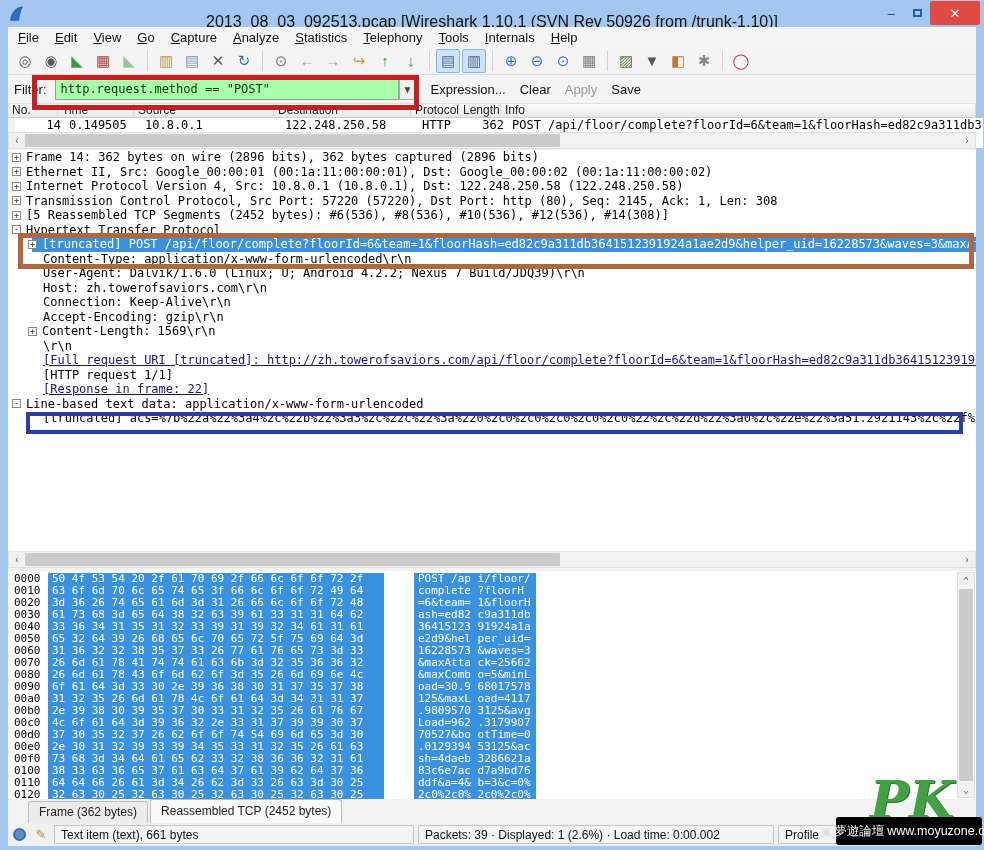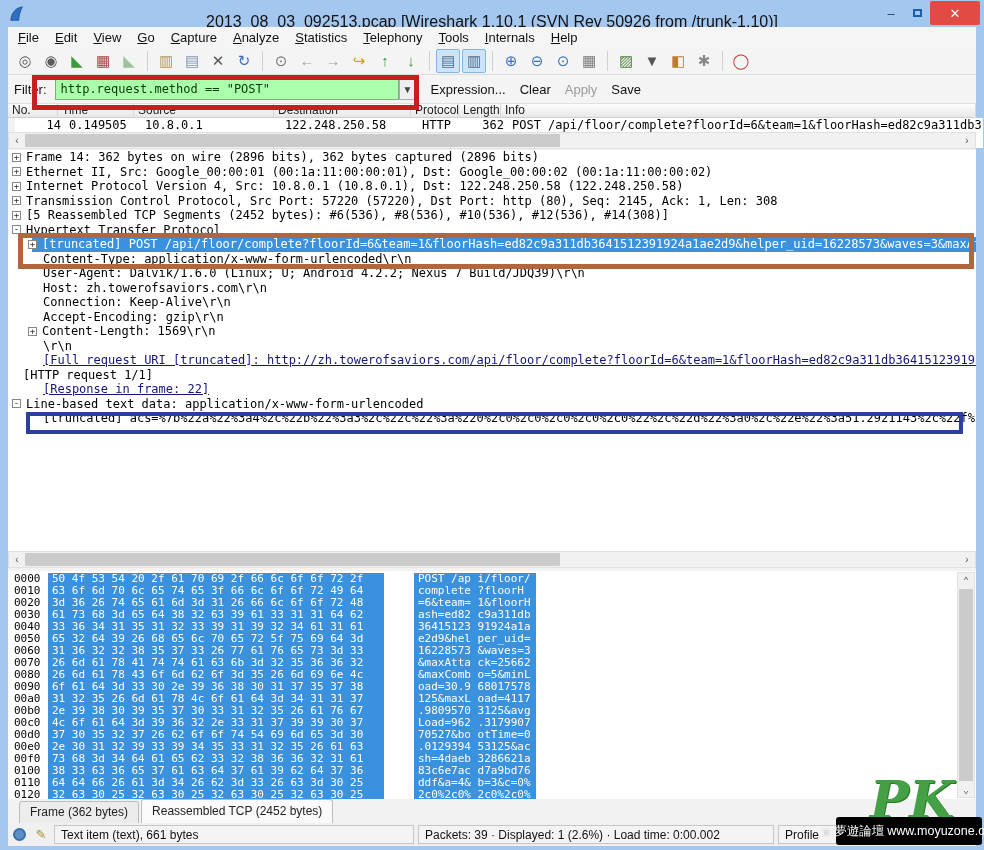--- a/index.html
+++ b/index.html
@@ -79,21 +79,21 @@
   
   .hexpane{left:8px;top:571px;width:968px;height:228px;background:#fff;overflow:hidden;font-family:"DejaVu Sans Mono",monospace;font-size:11px;}
   .hexrows{position:absolute;left:0;top:2px;right:20px;}
   .hrow{height:12px;line-height:12px;white-space:nowrap;display:flex;}
   .hoff{width:40px;padding-left:6px;color:#000;flex:none;}
   .hbytes{width:336px;background:var(--sel);color:#fff;padding-left:4px;flex:none;}
   .hascii{margin-left:30px;width:122px;background:var(--sel);color:#fff;padding-left:4px;flex:none;}
   .hexvscroll{position:absolute;right:1px;top:1px;bottom:1px;}
 
   
-  .tabsrow{left:8px;top:799px;width:968px;height:24px;background:var(--ui);display:flex;align-items:flex-end;padding-left:11px;gap:2px;}
+  .tabsrow{left:8px;top:799px;width:968px;height:24px;background:var(--ui);display:flex;align-items:flex-end;padding-left:20px;gap:2px;}
   .btab{height:22px;line-height:20px;padding:0 10px;border:1px solid #bdbdbd;border-bottom:none;border-radius:3px 3px 0 0;background:#ececec;font-size:12px;color:#222;}
   .btab.active{background:#fafafa;height:24px;line-height:22px;}
 
   
   .statusbar{left:8px;top:823px;width:968px;height:23px;background:#f0f0f0;display:flex;align-items:center;padding:0 2px;gap:4px;}
   .sicon{width:18px;height:18px;display:flex;align-items:center;justify-content:center;font-size:13px;}
   .expertdot{width:13px;height:13px;border-radius:50%;background:#5b8fc9;border:2px solid #3a6fa8;}
   .sbox{height:19px;border:1px solid #c6c6c6;background:#f4f4f4;display:flex;align-items:center;padding:0 6px;font-size:12px;color:#111;white-space:nowrap;overflow:hidden;}
   .sbox.b1{width:360px;}
   .sbox.b2{flex:1;}
@@ -267,21 +267,21 @@
         <span class="dtext">Content-Length: 1569\r\n</span>
       </div>
       <div class="drow" style="padding-left: 20px;">
         <span style="display: inline-block; width: 15px; flex: 0 0 auto;"></span>
         <span class="dtext">\r\n</span>
       </div>
       <div class="drow" style="padding-left: 20px;">
         <span style="display: inline-block; width: 15px; flex: 0 0 auto;"></span>
         <span class="dtext und">[Full request URI [truncated]: http://zh.towerofsaviors.com/api/floor/complete?floorId=6&amp;team=1&amp;floorHash=ed82c9a311db364151239192</span>
       </div>
-      <div class="drow" style="">
+      <div class="drow" style="padding-left: 20px;">
         <span style="display: inline-block; width: 15px; flex: 0 0 auto;"></span>
         <span class="dtext">[HTTP request 1/1]</span>
       </div>
       <div class="drow" style="padding-left: 20px;">
         <span style="display: inline-block; width: 15px; flex: 0 0 auto;"></span>
         <span class="dtext und">[Response in frame: 22]</span>
       </div>
       <div class="drow" style="padding-left: 4px;">
         <span class="expander">-</span>
         <span class="dtext">Line-based text data: application/x-www-form-urlencoded</span>

